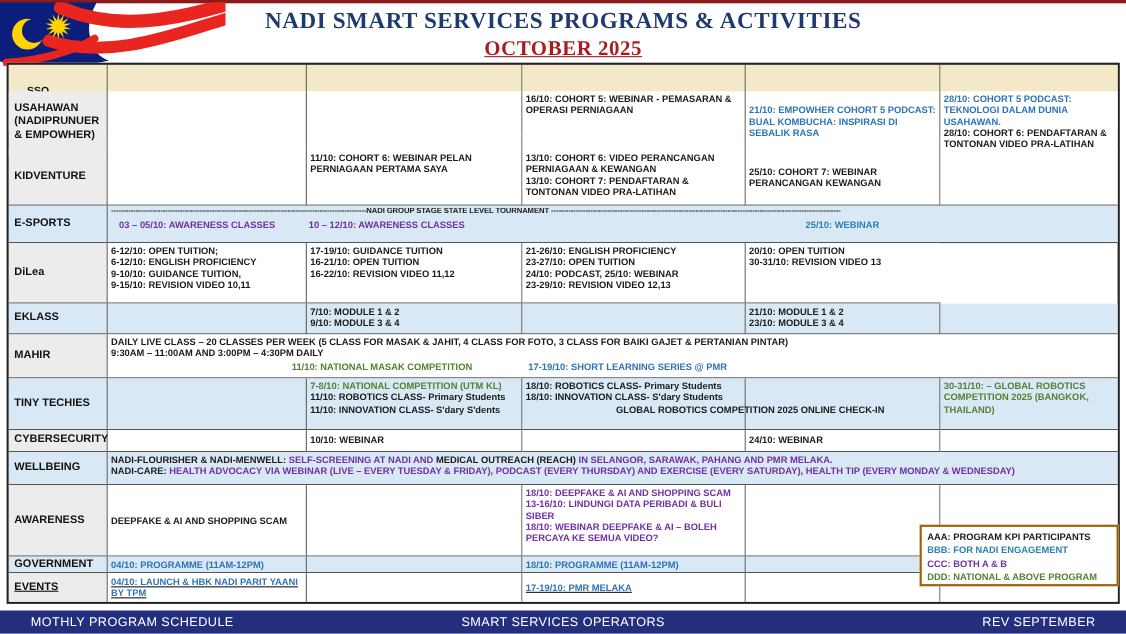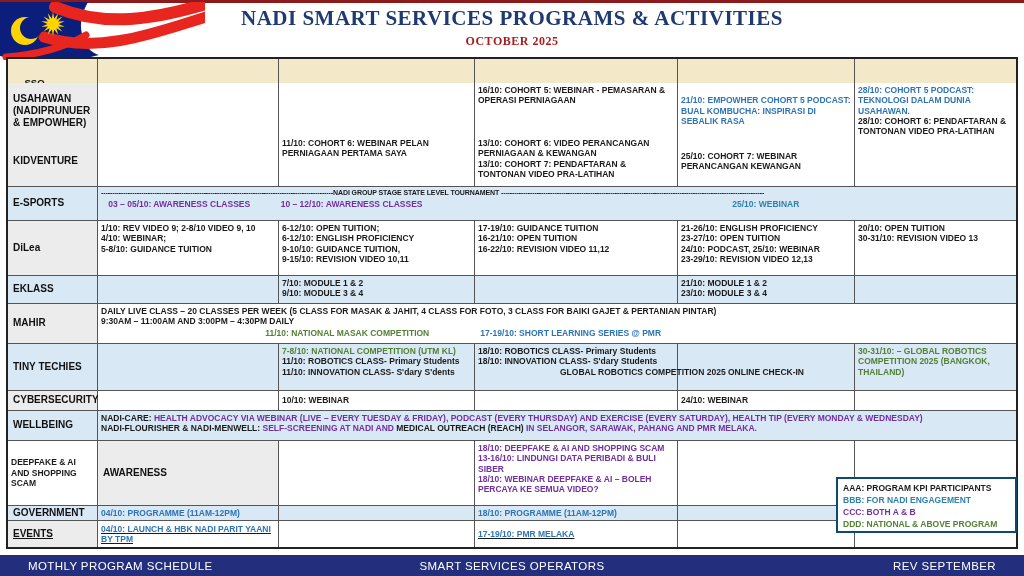--- a/index.html
+++ b/index.html
@@ -6,22 +6,22 @@
   body{width:1024px;height:576px;overflow:hidden;background:#ffffff;
        font-family:"Liberation Sans",sans-serif;position:relative;}
   .topline{position:absolute;top:0;left:0;width:1024px;height:3px;background:#8c1a1a;}
   .flag{position:absolute;top:2px;left:0;}
   .f-blue{fill:var(--flag-blue);}
   .f-yellow{fill:var(--flag-yellow);}
   .f-red-stroke{stroke:var(--flag-red);fill:none;stroke-linecap:round;}
   .titles{position:absolute;top:6px;left:0;width:1024px;text-align:center;}
   .title1{font-family:"Liberation Serif",serif;font-weight:bold;font-size:21px;
           color:var(--title-navy);letter-spacing:.5px;}
-  .title2{font-family:"Liberation Serif",serif;font-weight:bold;font-size:12px;
-          color:var(--title-red);margin-top:3px;letter-spacing:.5px;}
+  .title2{font-family:"Liberation Serif",serif;font-weight:bold;font-size:19px;
+          color:var(--title-red);margin-top:3px;letter-spacing:.5px;text-decoration:underline;}
   .table{position:absolute;left:6px;top:57px;width:1012px;border:2px solid #222;
          background:#fff;box-sizing:border-box;}
   .row{display:grid;grid-template-columns:90px 181px 196px 203px 177px 161px;}
   .cell{border-right:1px solid var(--border-dark);border-bottom:1px solid var(--border-dark);
         box-sizing:border-box;background:#fff;font-size:8.5px;font-weight:bold;
         color:var(--text-black);padding:2px 3px;overflow:visible;line-height:1.22;}
   .cell:last-child{border-right:none;}
   .row:last-child .cell{border-bottom:none;text-decoration:underline;}
   .cell.label{background:var(--label-gray);display:flex;align-items:center;
         font-size:10px;padding:1px 2px 1px 5px;color:#111;}
@@ -42,21 +42,21 @@
   .line.posline{position:relative;height:12px;margin-top:1px;}
   .pos{position:absolute;top:0;white-space:nowrap;}
   .at-e1{left:.8%}.at-e2{left:19.7%}
   .at-e3{left:72.9%;transform:translateX(-50%);}
   .at-m1{left:27%;transform:translateX(-50%);}
   .at-m2{left:51.5%;transform:translateX(-50%);}
   .c-black{color:var(--text-black);}.c-blue{color:var(--text-blue);}
   .c-purple{color:var(--text-purple);}.c-green{color:var(--text-green);}
   .c-teal{color:var(--text-teal);}
   .legend{position:absolute;left:836px;top:477px;width:181px;height:56px;
-          background:#fff;border:2px solid #0c4a6e;box-sizing:border-box;
+          background:#fff;border:2px solid #a16207;box-sizing:border-box;
           padding:3px 5px;z-index:5;}
   .legend .line{font-size:8.5px;font-weight:bold;line-height:12px;white-space:nowrap;}
   .footer{position:absolute;left:0;bottom:0;width:1024px;height:21px;
           background:var(--footer-navy);color:#fff;font-size:11.5px;
           display:flex;align-items:center;justify-content:space-between;
           padding:0 28px;box-sizing:border-box;letter-spacing:.4px;}
   .footer .fc{position:absolute;left:50%;transform:translateX(-50%);}
 </style>
 </head>
 <body>
@@ -124,25 +124,20 @@
         <div class="line posline">
           <span class="pos c-purple at-e1">03 – 05/10: AWARENESS  CLASSES</span>
           <span class="pos c-purple at-e2">10 – 12/10: AWARENESS CLASSES</span>
           <span class="pos c-teal at-e3">25/10: WEBINAR</span>
         </div>
       </div>
     </div>
     <div class="row r-dilea">
       <div class="cell label">DiLea</div>
       <div class="cell">
-        <div class="line"><span class="c-black">1/10: REV VIDEO 9; 2-8/10 VIDEO 9, 10</span></div>
-        <div class="line"><span class="c-black">4/10: WEBINAR;</span></div>
-        <div class="line"><span class="c-black">5-8/10:  GUIDANCE TUITION</span></div>
-      </div>
-      <div class="cell">
         <div class="line"><span class="c-black">6-12/10: OPEN TUITION;</span></div>
         <div class="line"><span class="c-black">6-12/10: ENGLISH PROFICIENCY</span></div>
         <div class="line"><span class="c-black">9-10/10: GUIDANCE TUITION,</span></div>
         <div class="line"><span class="c-black">9-15/10: REVISION VIDEO 10,11</span></div>
       </div>
       <div class="cell">
         <div class="line"><span class="c-black">17-19/10: GUIDANCE TUITION</span></div>
         <div class="line"><span class="c-black">16-21/10:  OPEN TUITION</span></div>
         <div class="line"><span class="c-black">16-22/10: REVISION VIDEO 11,12</span></div>
       </div>
@@ -208,29 +203,29 @@
       </div>
       <div class="cell"></div>
       <div class="cell center vcenter">
         <div class="line center"><span class="c-black">24/10: WEBINAR</span></div>
       </div>
       <div class="cell"></div>
     </div>
     <div class="row r-wellbeing tint">
       <div class="cell label">WELLBEING</div>
       <div class="cell span">
+        <div class="line center"><span class="c-black">NADI-FLOURISHER &amp; NADI-MENWELL: </span><span class="c-purple">SELF-SCREENING AT NADI AND </span><span class="c-black">MEDICAL OUTREACH (REACH) </span><span class="c-purple">IN SELANGOR, SARAWAK, PAHANG AND PMR MELAKA.</span></div>
         <div class="line center"><span class="c-black">NADI-CARE: </span><span class="c-purple">HEALTH ADVOCACY VIA WEBINAR (LIVE – EVERY TUESDAY &amp; FRIDAY), PODCAST (EVERY THURSDAY) AND EXERCISE (EVERY SATURDAY), HEALTH TIP (EVERY MONDAY &amp; WEDNESDAY)</span></div>
-        <div class="line center"><span class="c-black">NADI-FLOURISHER &amp; NADI-MENWELL: </span><span class="c-purple">SELF-SCREENING AT NADI AND </span><span class="c-black">MEDICAL OUTREACH (REACH) </span><span class="c-purple">IN SELANGOR, SARAWAK, PAHANG AND PMR MELAKA.</span></div>
       </div>
     </div>
     <div class="row r-awareness">
+      <div class="cell label">AWARENESS</div>
       <div class="cell vcenter">
         <div class="line"><span class="c-black">DEEPFAKE &amp; AI AND SHOPPING SCAM</span></div>
       </div>
-      <div class="cell label">AWARENESS</div>
       <div class="cell"></div>
       <div class="cell center">
         <div class="line center"><span class="c-purple">18/10: DEEPFAKE &amp; AI AND SHOPPING SCAM</span></div>
         <div class="line center"><span class="c-purple">13-16/10: LINDUNGI DATA PERIBADI &amp; BULI SIBER</span></div>
         <div class="line center"><span class="c-purple">18/10: WEBINAR DEEPFAKE &amp; AI – BOLEH PERCAYA KE SEMUA VIDEO?</span></div>
       </div>
       <div class="cell"></div>
       <div class="cell"></div>
     </div>
     <div class="row r-government tint">

